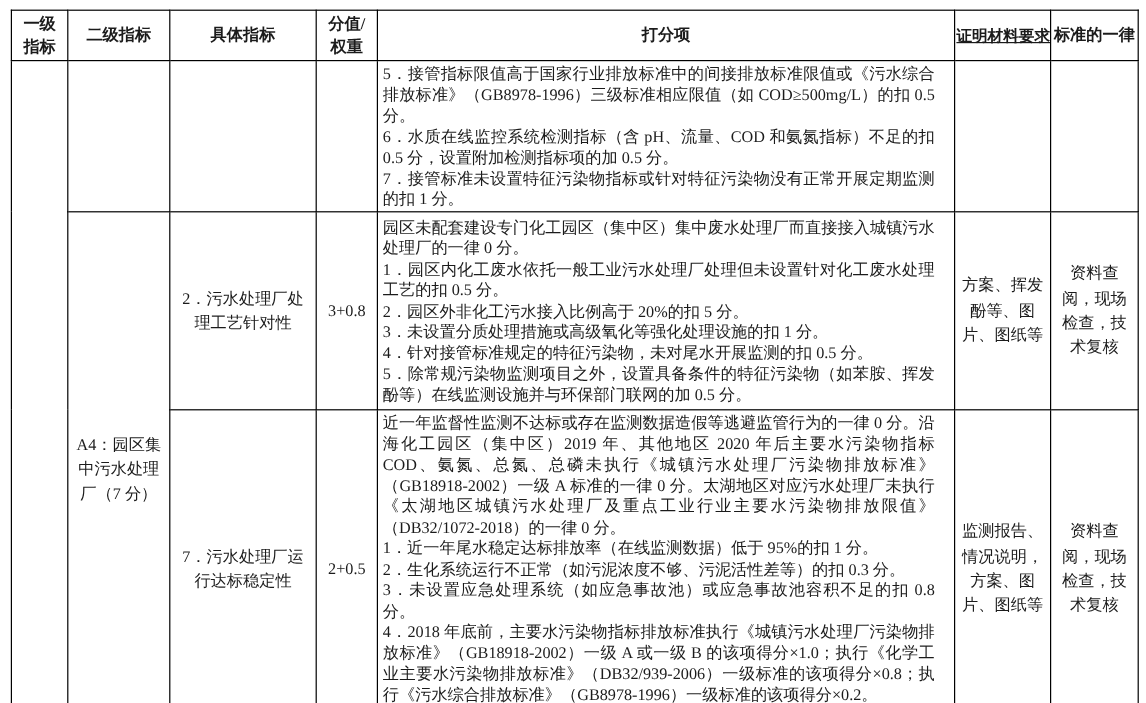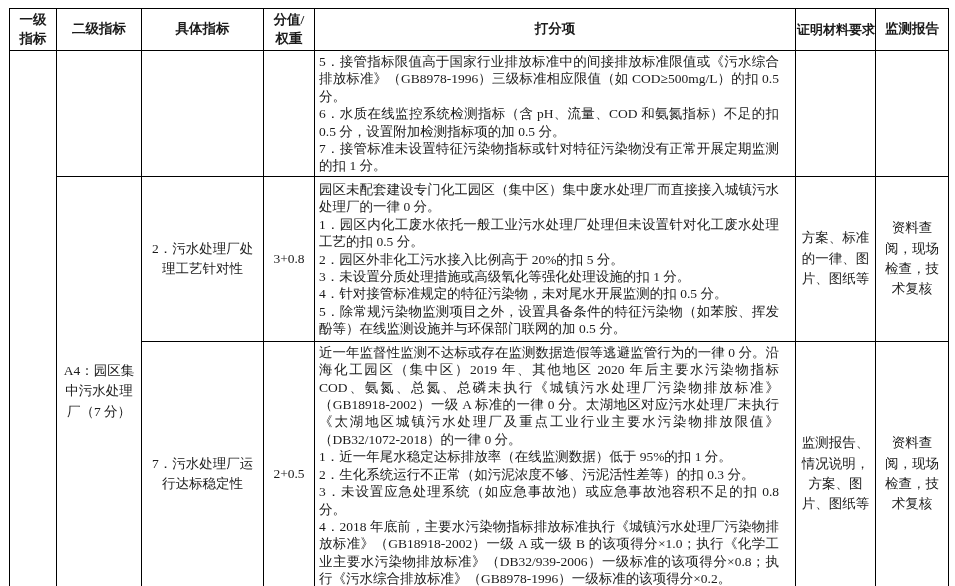--- a/index.html
+++ b/index.html
@@ -20,21 +20,21 @@
   th, td { border: 1px solid #000; overflow: hidden; }
   th {
     font-weight: bold;
     font-size: 13.5px;
     text-align: center;
     vertical-align: middle;
     line-height: 1.35;
     white-space: pre-line;
     padding: 2px 1px;
   }
-  th.tight { font-size: 13px; white-space: nowrap; }
+  th.tight { font-size: 13px; white-space: nowrap; text-decoration: underline; }
   td { font-size: 13.5px; vertical-align: middle; }
   td.center-cell {
     text-align: center;
     padding: 2px 4px;
     line-height: 1.5;
   }
   td.scoring-cell { padding: 2px 16px 1px 4px; vertical-align: middle; }
   td.scoring-cell p {
     text-align: justify;
     line-height: 17.4px;
@@ -61,21 +61,21 @@
   <thead>
     <tr class="header-row">
       <th>一级
 指标</th>
       <th>二级指标</th>
       <th>具体指标</th>
       <th>分值/
 权重</th>
       <th>打分项</th>
       <th class="tight">证明材料要求</th>
-      <th>监测报告</th>
+      <th>标准的一律</th>
     </tr>
   </thead>
   <tbody>
     <tr class="row-1">
       <td class="center-cell" rowspan="3"></td>
       <td class="center-cell"></td>
       <td class="center-cell"></td>
       <td class="center-cell"></td>
       <td class="scoring-cell">
         <p>5．接管指标限值高于国家行业排放标准中的间接排放标准限值或《污水综合排放标准》（GB8978-1996）三级标准相应限值（如 COD≥500mg/L）的扣 0.5 分。</p>
@@ -90,21 +90,21 @@
       <td class="center-cell">2．污水处理厂处理工艺针对性</td>
       <td class="center-cell">3+0.8</td>
       <td class="scoring-cell">
         <p>园区未配套建设专门化工园区（集中区）集中废水处理厂而直接接入城镇污水处理厂的一律 0 分。</p>
         <p>1．园区内化工废水依托一般工业污水处理厂处理但未设置针对化工废水处理工艺的扣 0.5 分。</p>
         <p>2．园区外非化工污水接入比例高于 20%的扣 5 分。</p>
         <p>3．未设置分质处理措施或高级氧化等强化处理设施的扣 1 分。</p>
         <p>4．针对接管标准规定的特征污染物，未对尾水开展监测的扣 0.5 分。</p>
         <p>5．除常规污染物监测项目之外，设置具备条件的特征污染物（如苯胺、挥发酚等）在线监测设施并与环保部门联网的加 0.5 分。</p>
       </td>
-      <td class="center-cell">方案、标准的一律、图片、图纸等</td>
+      <td class="center-cell">方案、挥发酚等、图片、图纸等</td>
       <td class="center-cell">资料查阅，现场检查，技术复核</td>
     </tr>
     <tr class="row-3">
       <td class="center-cell">7．污水处理厂运行达标稳定性</td>
       <td class="center-cell">2+0.5</td>
       <td class="scoring-cell">
         <p>近一年监督性监测不达标或存在监测数据造假等逃避监管行为的一律 0 分。沿海化工园区（集中区）2019 年、其他地区 2020 年后主要水污染物指标 COD、氨氮、总氮、总磷未执行《城镇污水处理厂污染物排放标准》（GB18918-2002）一级 A 标准的一律 0 分。太湖地区对应污水处理厂未执行《太湖地区城镇污水处理厂及重点工业行业主要水污染物排放限值》（DB32/1072-2018）的一律 0 分。</p>
         <p>1．近一年尾水稳定达标排放率（在线监测数据）低于 95%的扣 1 分。</p>
         <p>2．生化系统运行不正常（如污泥浓度不够、污泥活性差等）的扣 0.3 分。</p>
         <p>3．未设置应急处理系统（如应急事故池）或应急事故池容积不足的扣 0.8 分。</p>

